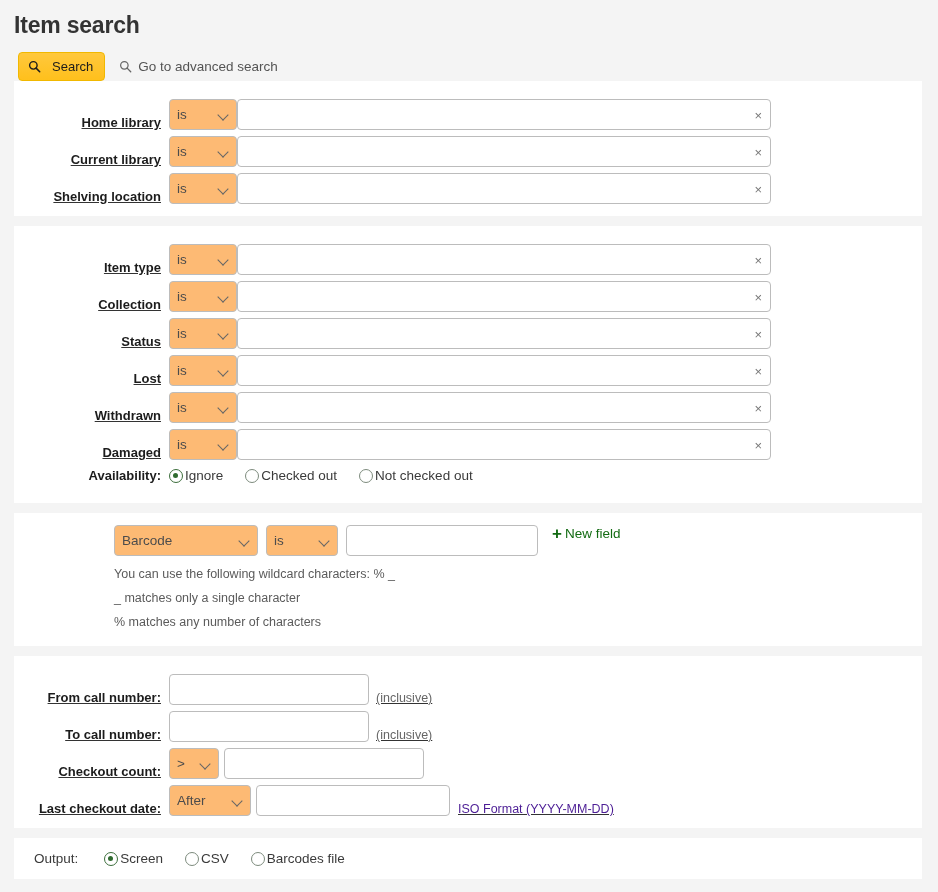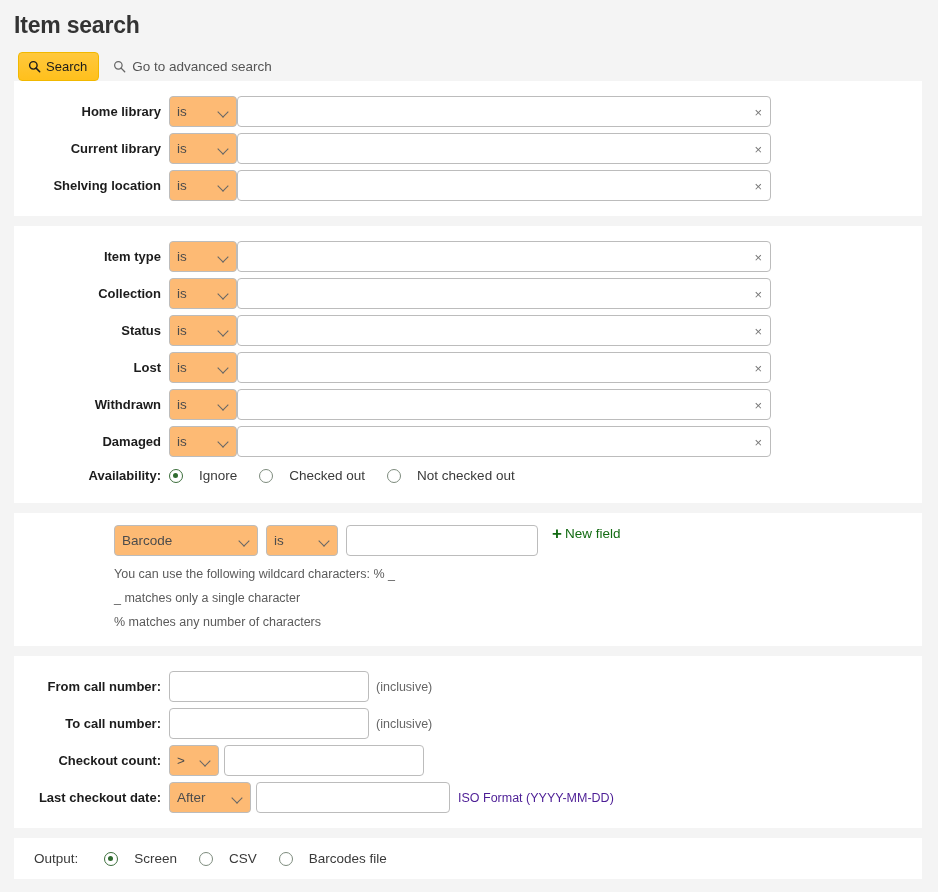--- a/index.html
+++ b/index.html
@@ -33,21 +33,21 @@
     background: #febf10;
     background: linear-gradient(#ffc83d, #ffc01c);
     border: 1px solid #f1b800;
     border-radius: 4px;
     color: #1c1c1c;
     font-size: 13px;
     font-family: "Liberation Sans", sans-serif;
     padding: 6px 11px 6px 9px;
     display: inline-flex;
     align-items: center;
-    gap: 5px;
+    gap: 11px;
     cursor: pointer;
     line-height: 1;
     height: 29px;
   }
   .adv-link {
     display: inline-flex;
     align-items: center;
     gap: 6px;
     color: #545454;
     font-size: 13.5px;
@@ -59,23 +59,24 @@
   
   .panel {
     background: #ffffff;
     margin: 0 16px 10px 14px;
     padding: 12px 0 12px 0;
   }
 
   
   .frow {
     display: flex;
-    align-items: center;
+    align-items: flex-end;
     height: 37px;
     padding-left: 0;
+    text-decoration: underline;
   }
   .frow .lbl {
     width: 155px;
     flex: 0 0 155px;
     text-align: right;
     font-size: 13px;
     font-weight: bold;
     color: #1c1c1c;
     padding-right: 8px;
   }
@@ -142,21 +143,21 @@
   }
   .availrow .lbl {
     width: 155px; flex: 0 0 155px;
     text-align: right;
     font-size: 13px; font-weight: bold; color: #1c1c1c;
     padding-right: 8px;
   }
   .radio-opt {
     display: inline-flex;
     align-items: flex-end;
-    gap: 16px;
+    gap: 2px;
     margin-right: 22px;
     font-size: 13.5px;
     color: #3a3a3a;
     cursor: pointer;
   }
   .radio {
     width: 14px; height: 14px; flex: 0 0 14px;
     border-radius: 50%;
     border: 1.6px solid #7d8b7d;
     background: #fff;

